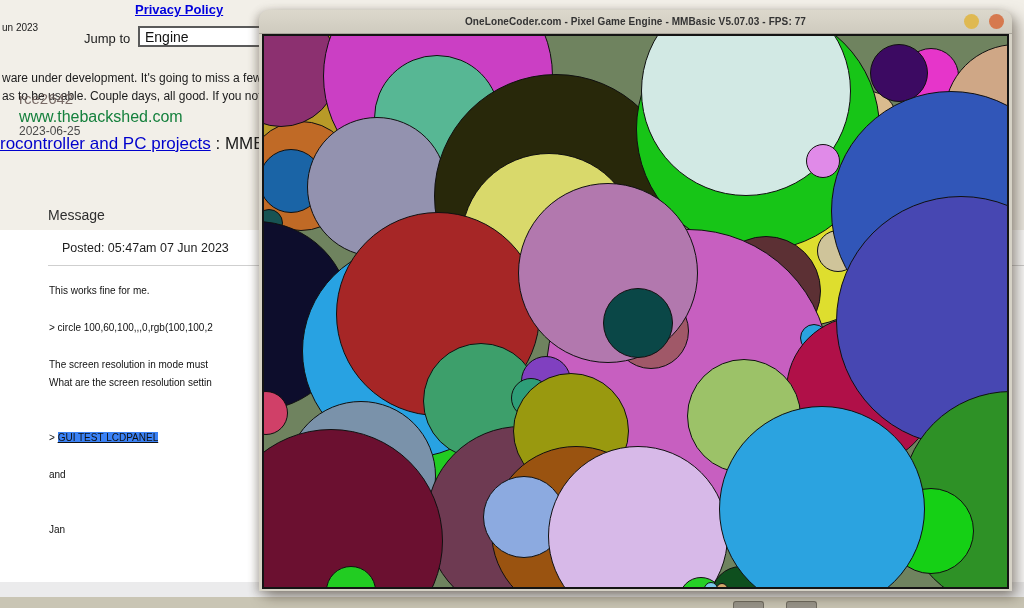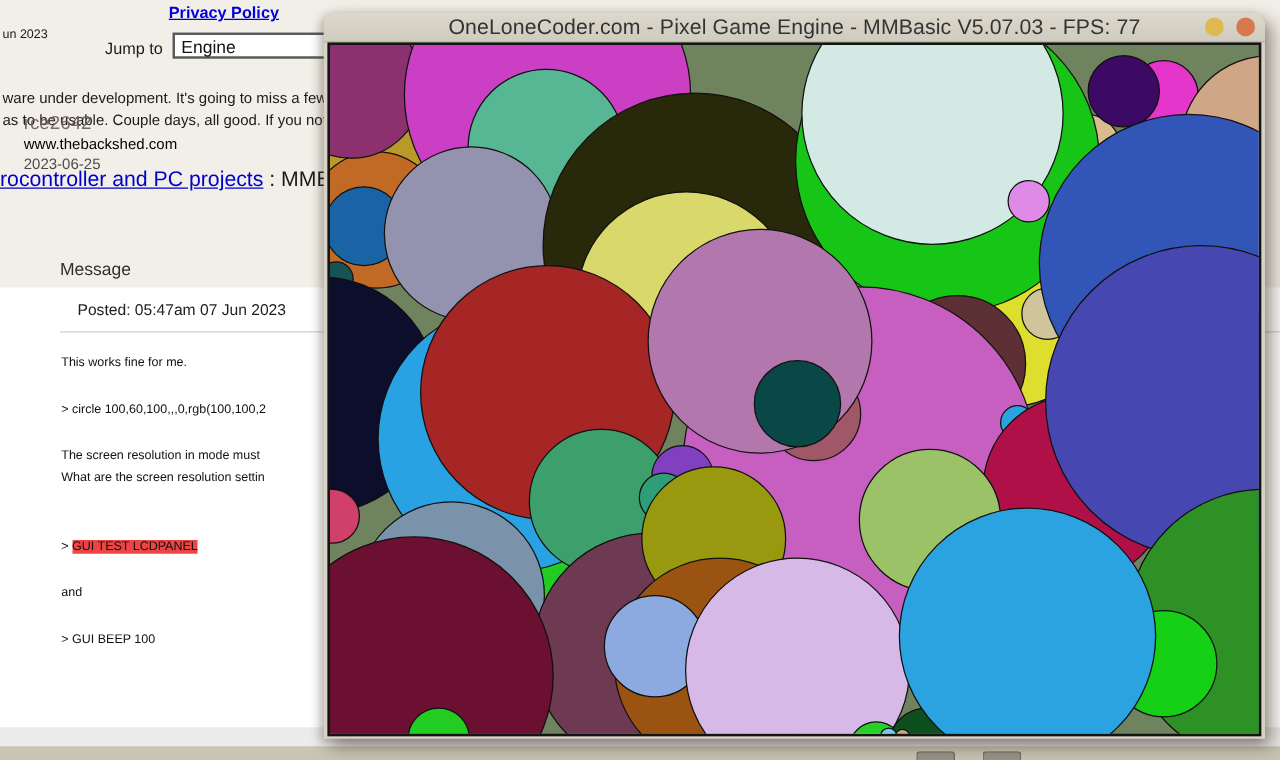--- a/index.html
+++ b/index.html
@@ -16,52 +16,52 @@
   .jumpto{left:84px;top:31px;font-size:13px;}
   .select-box{
     left:138px;top:26px;width:150px;height:21px;background:#ffffff;
     border:2px solid #5a5a5a;font-size:14px;color:#111;
     display:flex;align-items:center;padding-left:5px;box-sizing:border-box;
   }
   .para{font-size:12px;color:#1b1b1b;}
   .para1{left:2px;top:71px;}
   .para2{left:2px;top:89px;}
   .overlay-name{left:19px;top:90px;font-size:15px;color:#6b5c58;opacity:.9;}
-  .site{left:19px;top:108px;font-size:12px;color:#000000;}
+  .site{left:19px;top:108px;font-size:16px;color:#15803d;}
   .sitedate{left:19px;top:124px;font-size:12px;color:#4a4a4a;}
   .crumb{left:0;top:134px;font-size:17px;}
   .crumb a{font-weight:normal;color:#0000cc;text-decoration:underline;cursor:pointer;}
   .white-area{position:absolute;left:0;top:230px;width:1024px;height:352px;background:#ffffff;}
   .msg-head{left:48px;top:207px;font-size:14px;color:#2f2f2f;}
   .posted{left:62px;top:241px;font-size:12.5px;color:#1d1d1d;}
   .rule{position:absolute;left:48px;top:265px;width:976px;height:1px;background:#cfcfcf;}
   .message-body{position:absolute;left:49px;top:282px;}
   .msg-line{font-size:10px;color:#111;height:18.4px;line-height:18.4px;white-space:nowrap;}
-  .msg-line .hl{background:#ef4444;}
+  .msg-line .hl{background:#3b82f6;text-decoration:underline;}
   .strip1{position:absolute;left:0;top:582px;width:1024px;height:15px;background:#ebebec;}
   .strip2{position:absolute;left:0;top:597px;width:1024px;height:11px;background:#c9c5b4;}
   .task-btn{position:absolute;top:601px;width:29px;height:7px;background:#98948a;
     border:1px solid #6f6b60;border-bottom:none;border-radius:3px 3px 0 0;}
   .task-btn.b1{left:733px;}
   .task-btn.b2{left:786px;}
   
   .gwin{
     position:absolute;left:259px;top:10px;width:753px;height:581px;
     border-radius:10px 10px 0 0;
     background:#d6d2c6;
     box-shadow:6px 6px 14px rgba(70,60,45,.5), -3px 2px 8px rgba(70,60,45,.3);
     z-index:10;
   }
   .titlebar{
     height:23px;border-radius:10px 10px 0 0;
     background:linear-gradient(#dcd8cc,#cfcbbf);
     border-bottom:1px solid #a9a59b;
     display:flex;align-items:center;justify-content:center;position:relative;
   }
-  .title-text{font-size:17px;font-weight:normal;color:#333;letter-spacing:.1px;}
+  .title-text{font-size:10px;font-weight:bold;color:#333;letter-spacing:.1px;}
   .win-btn{position:absolute;top:4px;width:15px;height:15px;border-radius:50%;cursor:pointer;}
   .win-btn.min{right:33px;}
   .win-btn.cls{right:8px;}
   .canvas-wrap{
     position:absolute;left:3px;right:3px;top:24px;bottom:2px;
     border:2px solid #141414;background:#6f835f;overflow:hidden;
   }
   .circle{position:absolute;border-radius:50%;border:1px solid #101010;box-sizing:border-box;}
 </style>
 </head>
@@ -91,22 +91,22 @@
     <div class="msg-line">&gt; circle 100,60,100,,,0,rgb(100,100,2</div>
     <div class="msg-line">&nbsp;</div>
     <div class="msg-line">The screen resolution in mode must</div>
     <div class="msg-line">What are the screen resolution settin</div>
     <div class="msg-line">&nbsp;</div>
     <div class="msg-line">&nbsp;</div>
     <div class="msg-line">&gt; <span class="hl">GUI TEST LCDPANEL</span></div>
     <div class="msg-line">&nbsp;</div>
     <div class="msg-line">and</div>
     <div class="msg-line">&nbsp;</div>
-    <div class="msg-line">&gt; GUI BEEP 100</div>
     <div class="msg-line">&nbsp;</div>
+    <div class="msg-line">Jan</div>
   </div>
 
 <div class="strip1"></div>
 <div class="strip2"></div>
 <div class="task-btn b1"></div>
 <div class="task-btn b2"></div>
 
 <div class="gwin">
   <div class="titlebar">
     <span class="title-text">OneLoneCoder.com - Pixel Game Engine - MMBasic V5.07.03 - FPS: 77</span>

